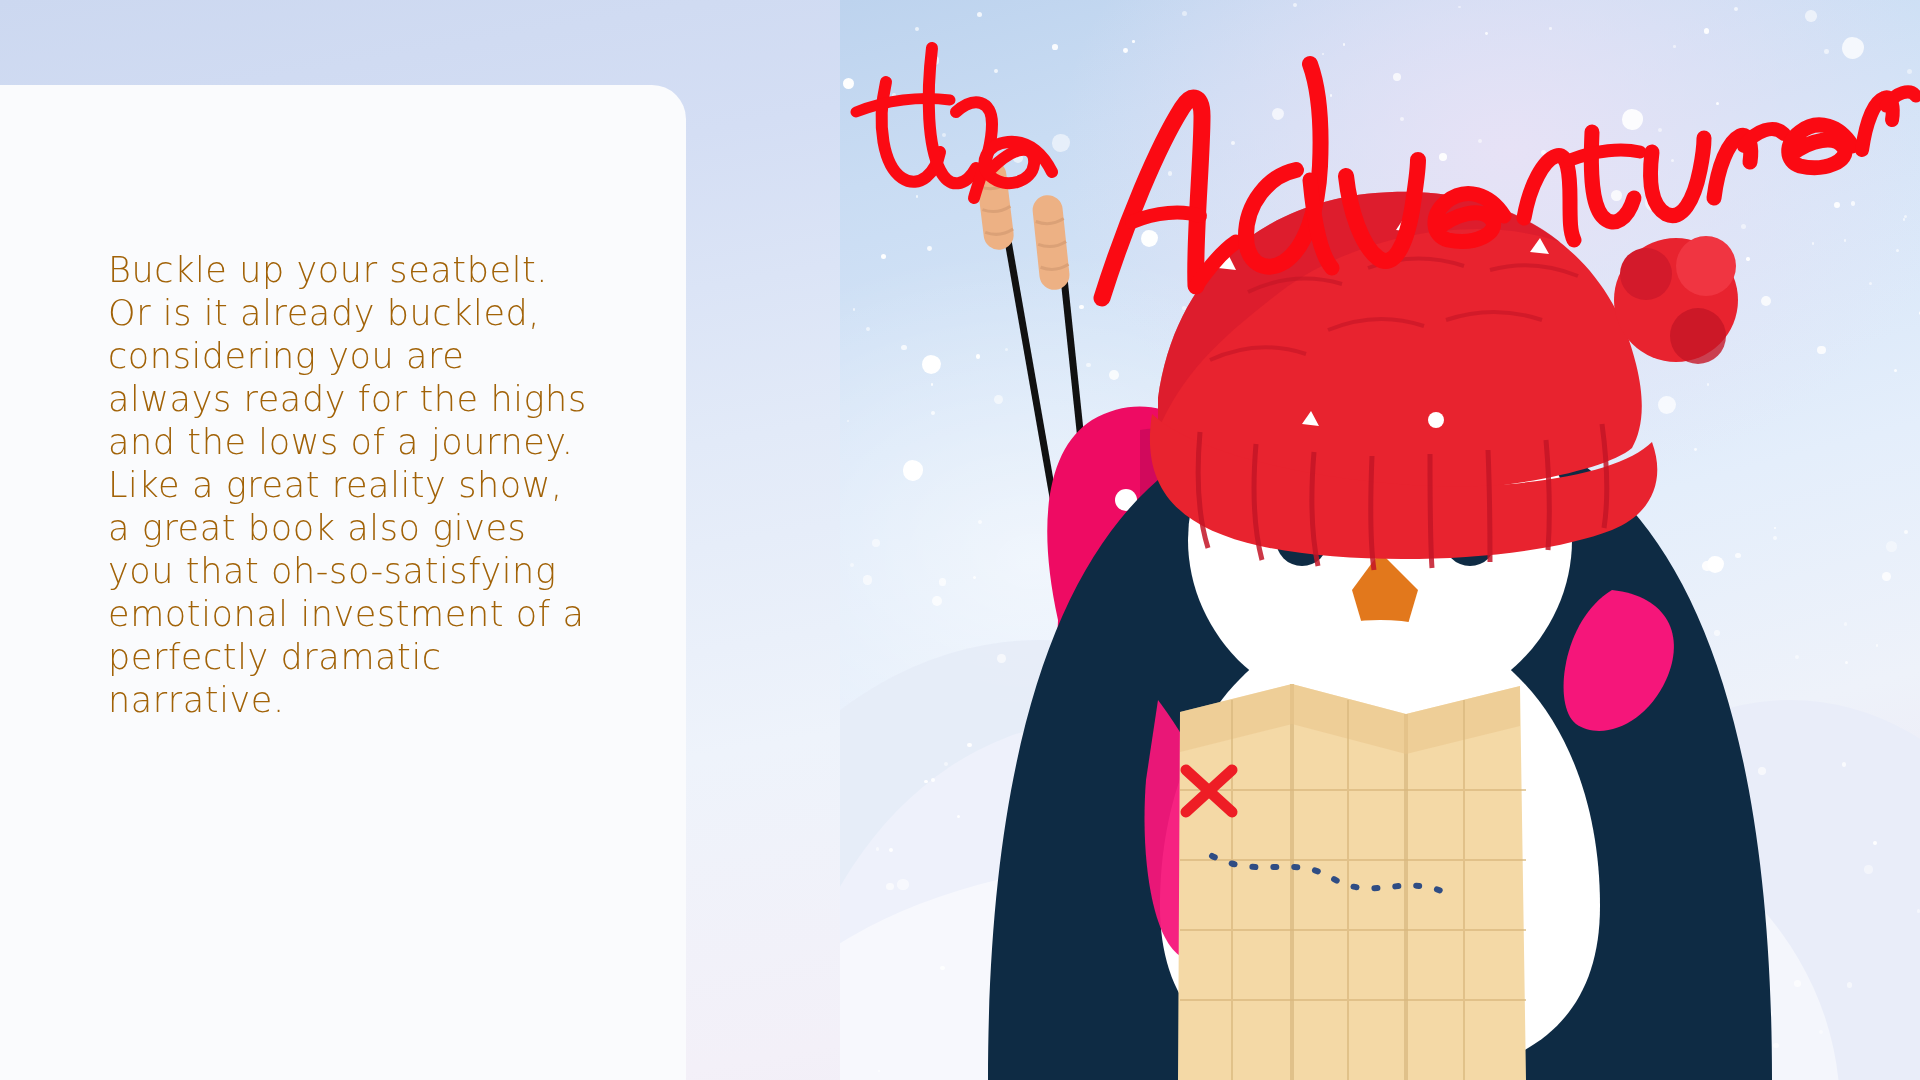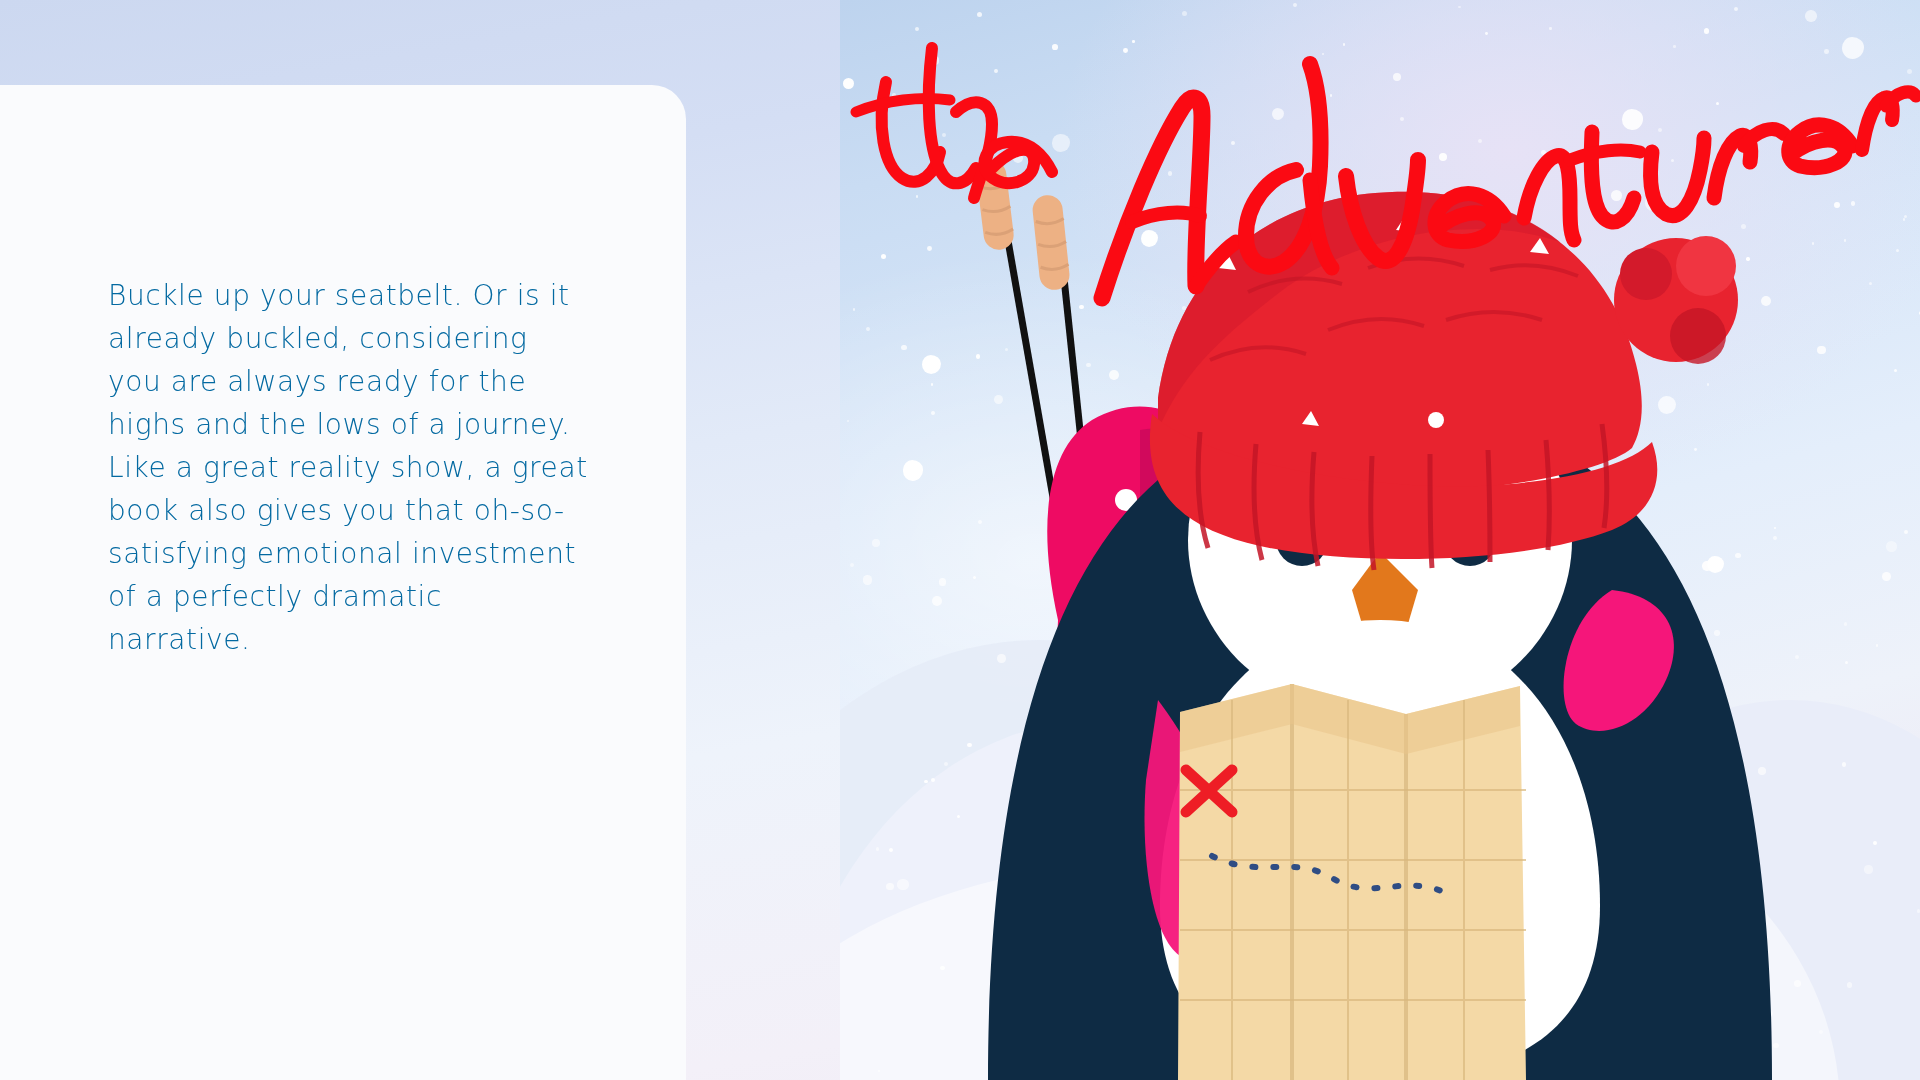--- a/index.html
+++ b/index.html
@@ -64,26 +64,26 @@
   .headline {
     font-family:"DejaVu Sans", sans-serif;
     font-weight:700;
     font-size:55px;
     line-height:1.14;
     color:#0b2335;
     letter-spacing:-0.3px;
     max-width:370px;
   }
   .body-copy {
-    margin-top:69px;
+    margin-top:44px;
     font-family:"DejaVu Sans", sans-serif;
     font-weight:300;
-    font-size:28px;
+    font-size:35px;
     line-height:43px;
-    color:#0369a1;
+    color:#a16207;
     letter-spacing:0.6px;
     max-width:482px;
     white-space:pre-line;
   }
 </style>
 </head>
 <body>
 
 <div id="page">
 

